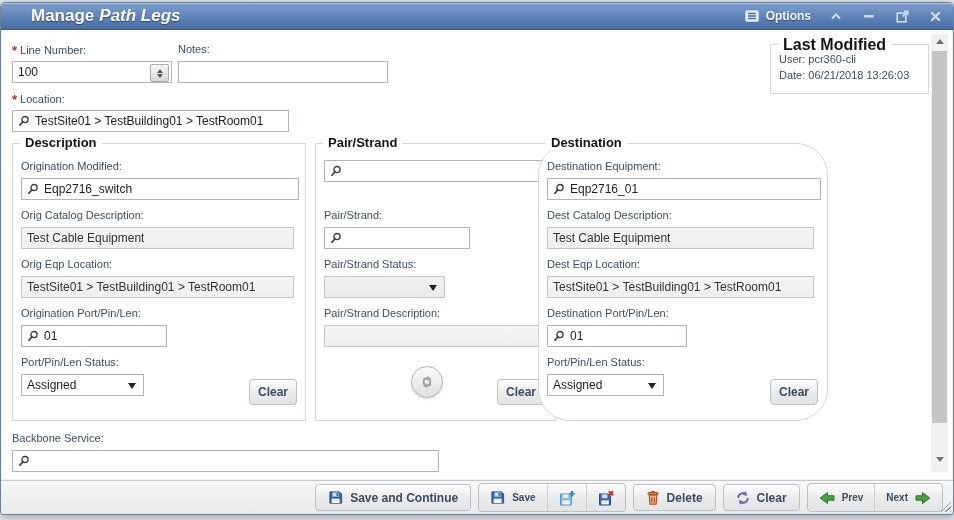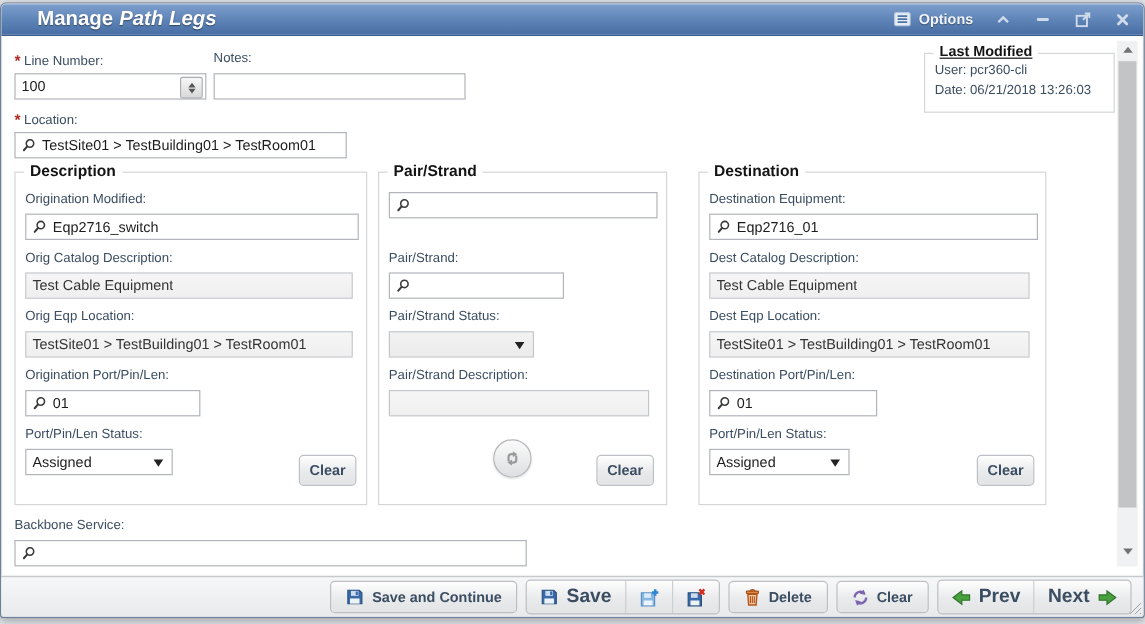--- a/index.html
+++ b/index.html
@@ -37,21 +37,21 @@
   .spinbtn{position:absolute;right:2px;top:2px;width:17px;height:16px;
     background:linear-gradient(#f7f7f7,#d9d9d9);border:1px solid #a9adb2;border-radius:2px;
     display:flex;flex-direction:column;align-items:center;justify-content:center;gap:1px;cursor:pointer;}
   .spinbtn i{width:0;height:0;border-left:3.5px solid transparent;border-right:3.5px solid transparent;display:block;}
   .spinbtn .up{border-bottom:4px solid #555;}
   .spinbtn .dn{border-top:4px solid #555;}
   
   .fs{position:absolute;border:1px solid #d4d6d8;background:#fff;}
   .fs .legend{position:absolute;top:-9px;left:7px;background:#fff;padding:0 5px;
     font-size:13px;font-weight:bold;color:#141414;}
-  .fs-sm .legend{font-size:12px;text-decoration:underline;}
+  .fs-sm .legend{font-size:16px;}
   .lm-line{font-size:11px;color:#3b4d61;margin:0 0 4px 0;white-space:nowrap;}
   
   .btn{display:inline-flex;align-items:center;justify-content:center;gap:7px;
     border:1px solid #bcbfc3;border-radius:4px;background:linear-gradient(#fefefe,#e9eaec 55%,#e2e4e6);
     font-size:12px;font-weight:bold;color:#3b4d61;cursor:pointer;box-sizing:border-box;
     box-shadow:inset 0 1px 0 #fff;}
   .clearbtn{position:absolute;width:48px;height:26px;font-size:12px;}
   .circlebtn{position:absolute;width:30px;height:30px;border-radius:50%;
     border:1px solid #b3b5b8;background:linear-gradient(#fbfbfb,#dedfe1);
     display:flex;align-items:center;justify-content:center;cursor:pointer;
@@ -63,21 +63,21 @@
   .varrow i{width:0;height:0;border-left:4px solid transparent;border-right:4px solid transparent;display:block;}
   .varrow.up{top:0;} .varrow.up i{border-bottom:5px solid #6f7377;}
   .varrow.dn{top:418px;} .varrow.dn i{border-top:5px solid #6f7377;}
   
   .toolbar{position:absolute;left:0;right:0;bottom:0;height:34px;border-top:1px solid #c7cacd;
     background:linear-gradient(#f6f7f8,#e8eaec);display:flex;align-items:center;
     justify-content:flex-end;gap:7px;padding-right:10px;box-sizing:border-box;}
   .tbtn{height:27px;padding:0 12px;}
   .tgroup{display:inline-flex;height:27px;border:1px solid #bcbfc3;border-radius:4px;
     background:linear-gradient(#fefefe,#e9eaec 55%,#e2e4e6);box-shadow:inset 0 1px 0 #fff;overflow:hidden;}
-  .tseg{display:inline-flex;align-items:center;gap:7px;padding:0 11px;font-size:16px;
+  .tseg{display:inline-flex;align-items:center;gap:7px;padding:0 11px;font-size:10px;
     font-weight:bold;color:#3b4d61;cursor:pointer;border-left:1px solid #cdd0d3;}
   .tseg:first-child{border-left:none;}
   .resize-handle{position:absolute;right:2px;bottom:2px;width:13px;height:13px;cursor:nwse-resize;
     background:repeating-linear-gradient(135deg,transparent 0 2px,#99a1a9 2px 3px);
     clip-path:polygon(100% 0,100% 100%,0 100%);}
 </style>
 </head>
 <body>
 
 <div class="window">
@@ -255,21 +255,21 @@
             <path d="M4.8 10.5 V6.8 Q4.8 4.5 7.1 4.5 H8.6" fill="none" stroke="#97999c" stroke-width="1.8"></path>
             <polygon points="8.4,2 12,4.5 8.4,7" fill="#97999c"></polygon>
             <path d="M11.2 5.5 V9.2 Q11.2 11.5 8.9 11.5 H7.4" fill="none" stroke="#97999c" stroke-width="1.8"></path>
             <polygon points="7.6,9 4,11.5 7.6,14" fill="#97999c"></polygon>
           </svg>
         </span>
       </div>
       <div class="btn clearbtn" style="right:10px;bottom:15px;">Clear</div>
     </div>
 
-    <div class="fs" style="left:580px;top:113px;width:288px;height:276px;">
+    <div class="fs" style="left:536px;top:113px;width:288px;height:276px;border-radius:32px;">
       <span class="legend">Destination</span>
       <div class="fld" style="left:8px;top:16px;width:274px;">
         <div class="lbl">Destination Equipment:</div>
         <div class="box">
           <span class="mag">
               <svg width="12" height="12" viewBox="0 0 12 12">
                 <circle cx="7" cy="4.6" r="3.1" fill="none" stroke="#3a3a3a" stroke-width="1.3"></circle>
                 <line x1="4.7" y1="7" x2="1.9" y2="10.2" stroke="#3a3a3a" stroke-width="1.7" stroke-linecap="round"></line>
               </svg>
             </span>

